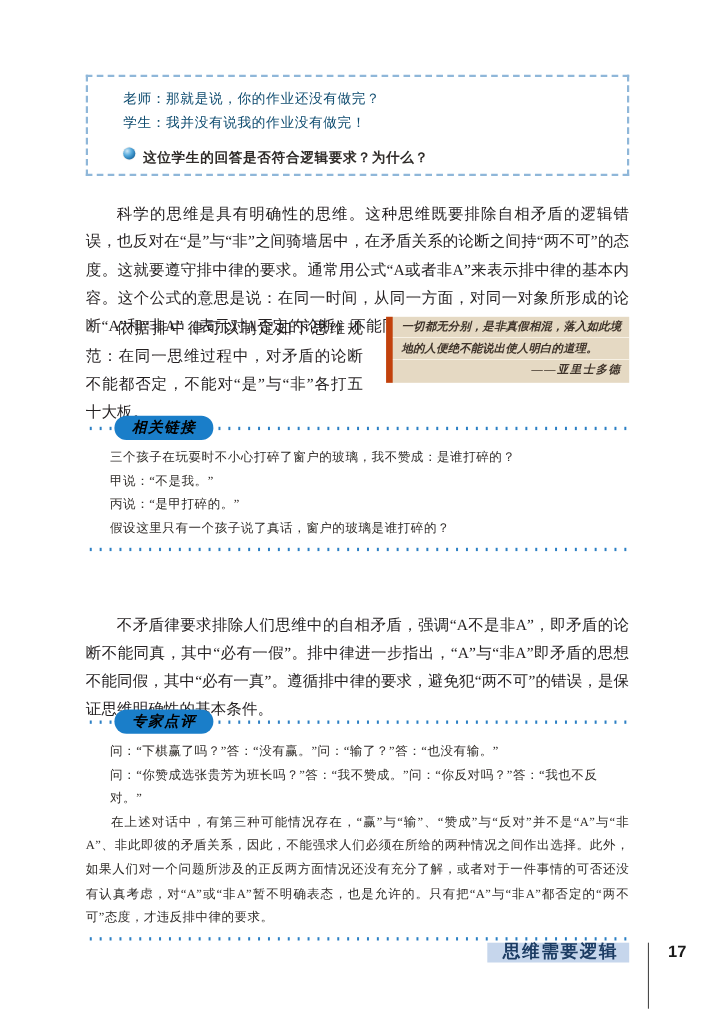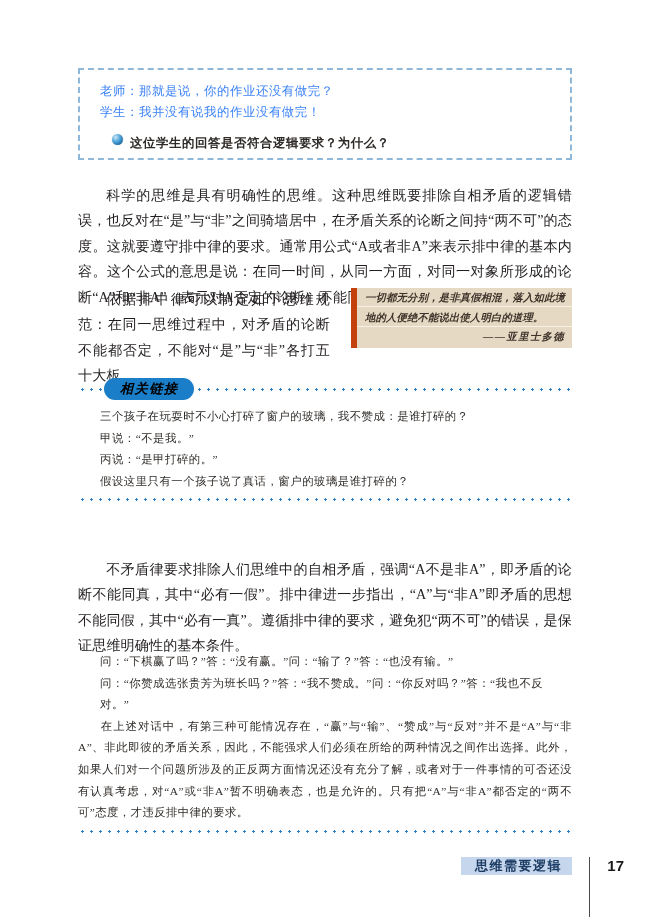--- a/index.html
+++ b/index.html
@@ -30,24 +30,24 @@
     top: 68px;
     width: 494px;
     height: 92px;
     box-sizing: border-box;
     border: 2px dashed #8fb7d9;
     background: #ffffff;
   }
   .dialogue-line {
     font-size: 12.4px;
     line-height: 21px;
-    color: #3b82f6;
-    margin-left: 20px;
+    color: #0c4a6e;
+    margin-left: 32px;
     letter-spacing: 0.6px;
-    font-family: Liberation Serif, serif;
+    font-family: Liberation Mono, monospace;
   }
   .dialogue-line:first-child { padding-top: 11px; }
 
   .dialogue-q {
     margin-left: 32px;
     margin-top: 11px;
     font-size: 12.4px;
     line-height: 18px;
     font-weight: bold;
     letter-spacing: 0.6px;
@@ -199,21 +199,21 @@
     top: 0;
     height: 18px;
     background: #c6d6ec;
     display: flex;
     align-items: center;
     padding: 0 10px 0 14px;
   }
   .footer-band-text {
     font-family: Liberation Serif, serif;
     font-weight: bold;
-    font-size: 13px;
+    font-size: 16px;
     color: #1c3c63;
     letter-spacing: 1.5px;
     line-height: 18px;
   }
   .footer-divider {
     position: absolute;
     right: 60px;
     top: 0;
     width: 1px;
     height: 60px;
@@ -266,20 +266,24 @@
       <div class="section-line">假设这里只有一个孩子说了真话，窗户的玻璃是谁打碎的？</div>
     </div>
     <div class="section-foot">
       <div class="dot-rule"></div>
     </div>
   </div>
 
   <div class="body-para" id="para3" style="left:78px; top:557px; width:494px;">不矛盾律要求排除人们思维中的自相矛盾，强调“A不是非A”，即矛盾的论断不能同真，其中“必有一假”。排中律进一步指出，“A”与“非A”即矛盾的思想不能同假，其中“必有一真”。遵循排中律的要求，避免犯“两不可”的错误，是保证思维明确性的基本条件。</div>
 
   <div class="section" style="top:645px;">
+    <div class="section-head">
+      <div class="dot-rule"></div>
+      <span class="pill">专家点评</span>
+    </div>
     <div class="section-body">
       <div class="section-line">问：“下棋赢了吗？”答：“没有赢。”问：“输了？”答：“也没有输。”</div>
       <div class="section-line">问：“你赞成选张贵芳为班长吗？”答：“我不赞成。”问：“你反对吗？”答：“我也不反对。”</div>
       <div class="section-para">在上述对话中，有第三种可能情况存在，“赢”与“输”、“赞成”与“反对”并不是“A”与“非A”、非此即彼的矛盾关系，因此，不能强求人们必须在所给的两种情况之间作出选择。此外，如果人们对一个问题所涉及的正反两方面情况还没有充分了解，或者对于一件事情的可否还没有认真考虑，对“A”或“非A”暂不明确表态，也是允许的。只有把“A”与“非A”都否定的“两不可”态度，才违反排中律的要求。</div>
     </div>
     <div class="section-foot">
       <div class="dot-rule"></div>
     </div>
   </div>
 

